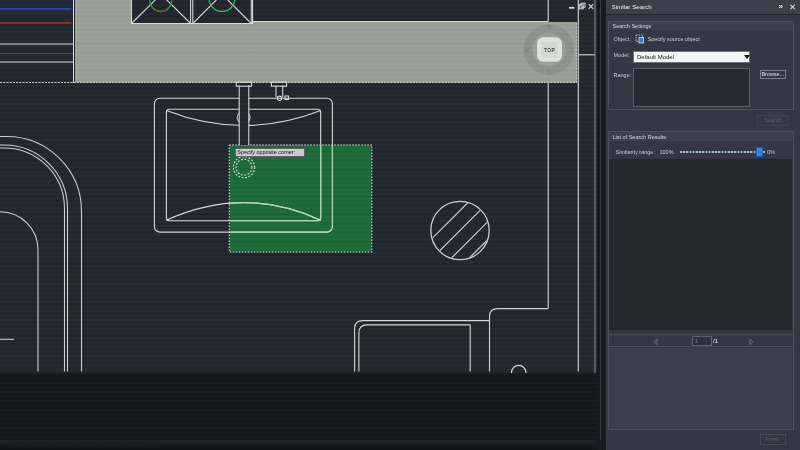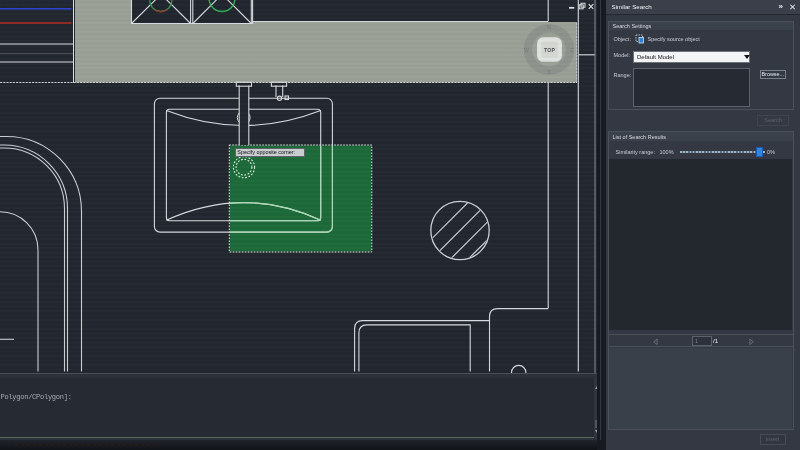--- a/index.html
+++ b/index.html
@@ -131,29 +131,20 @@
       <rect x="581" y="3.2" width="4" height="4" stroke-width="1"></rect>
       <rect x="579.2" y="4.8" width="4" height="4" stroke-width="1"></rect>
       <path d="M588.7,4.2 L593.3,8.8 M593.3,4.2 L588.7,8.8"></path>
     </g>
   </svg>
 
   <div class="abs" style="left:0;top:0;width:601px;height:440px;background:repeating-linear-gradient(180deg,rgba(255,255,255,0.018) 0 1.5px,rgba(0,0,0,0.012) 1.5px 4.5px);pointer-events:none;"></div>
 
   <div class="abs" style="left:234.8px;top:148.2px;width:67px;height:7px;background:#c9cdd0;border:0.8px solid #5d6266;color:#0e0f10;font-size:5.4px;line-height:7px;white-space:nowrap;padding-left:1.5px;">Specify opposite corner:</div>
 
-  <div class="abs" style="left:0;top:372.5px;width:601px;height:67.5px;background:#2d323a;border-top:1px solid #4a4f57;">
-    <div class="abs" style="left:0;top:4px;width:593.5px;height:59.5px;background:#262a32;border-bottom:1.4px solid #59685f;"></div>
-    <div class="abs" style="left:0.5px;top:19.5px;color:#a9aeb4;font-family:'Liberation Mono',monospace;font-size:7px;letter-spacing:-0.25px;white-space:nowrap;">Polygon/CPolygon]:</div>
-
-    <div class="abs" style="left:594px;top:4px;width:6.5px;height:59.5px;background:#31363e;"></div>
-    <div class="abs" style="left:595px;top:12px;width:0;height:0;border-left:2.6px solid transparent;border-right:2.6px solid transparent;border-bottom:3.4px solid #9aa1a8;"></div>
-    <div class="abs" style="left:595px;top:56px;width:0;height:0;border-left:2.6px solid transparent;border-right:2.6px solid transparent;border-top:3.4px solid #9aa1a8;"></div>
-    <div class="abs" style="left:594.5px;top:46px;width:5.5px;height:8.5px;background:#4e565f;"></div>
-  </div>
 
   <div class="abs" style="left:0;top:440px;width:601px;height:10px;background:linear-gradient(#20242b,#101318);">
     <div class="abs" style="left:15px;top:4px;width:140px;height:2px;background:repeating-linear-gradient(90deg,#421511 0 3px,transparent 3px 6px);opacity:.38;"></div>
   </div>
 
   <div class="abs" style="left:596.5px;top:0;width:9px;height:450px;background:#171a20;"></div>
   <div class="abs" style="left:600.2px;top:0;width:1px;height:440px;background:#353a42;"></div>
   <div class="abs" style="left:605.5px;top:0;width:194.5px;height:450px;background:#333842;font-size:8px;color:#c8cdd4;">
 
     <div class="abs" style="left:0;top:0;width:194.5px;height:13.5px;background:#3a3f49;border-bottom:1px solid #23272e;"></div>

